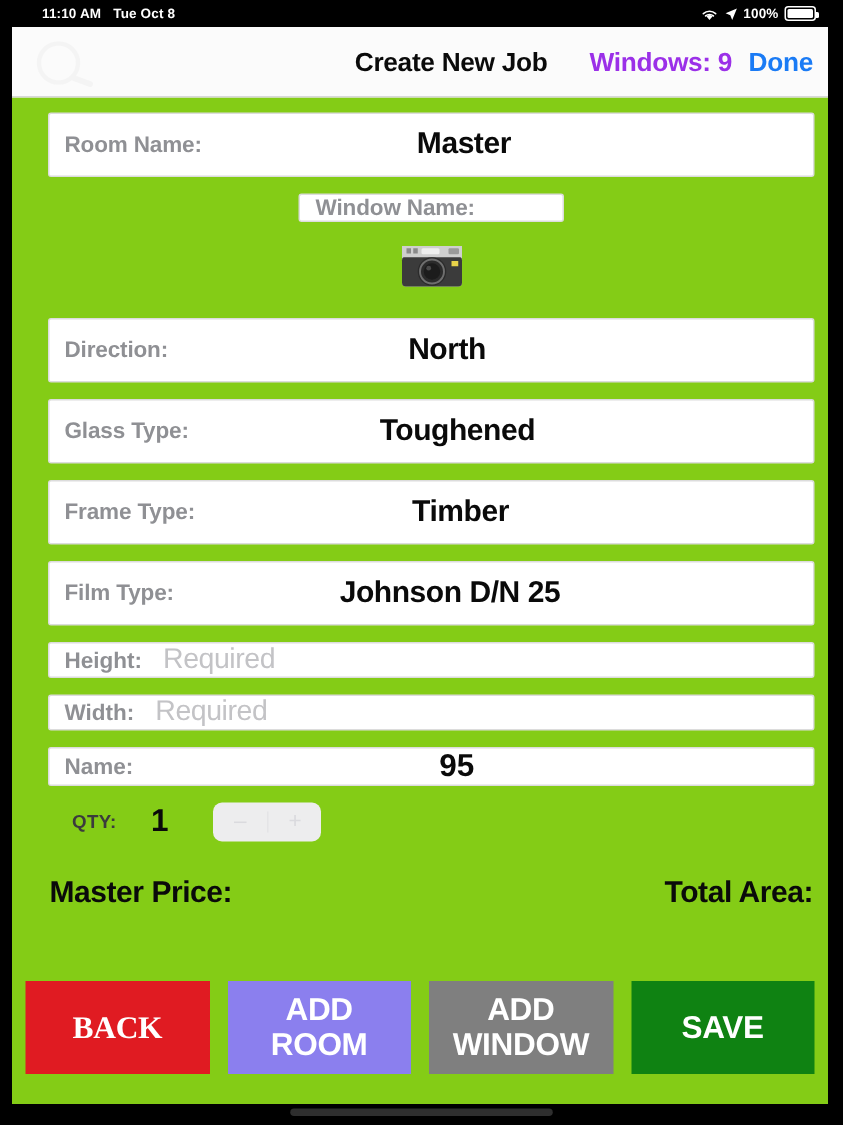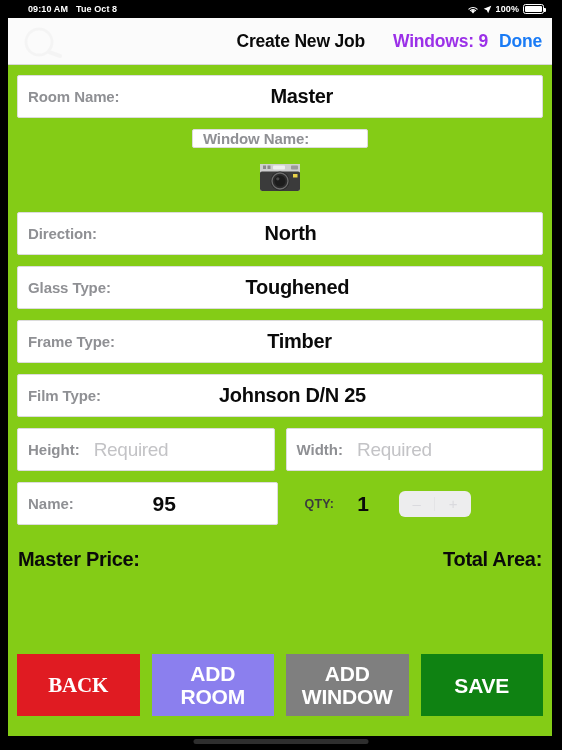--- a/index.html
+++ b/index.html
@@ -122,20 +122,21 @@
     font-size: 17.5px;
     font-weight: bold;
     color: #1a7bf5;
     letter-spacing: -0.2px;
   }
 
   
   .body {
     padding: 10px 9px 0 9px;
     box-sizing: border-box;
+    margin-left: 15px;
   }
   .field {
     background: #ffffff;
     border: 1px solid #dcdcdc;
     border-radius: 2px;
     height: 43px;
     display: flex;
     align-items: center;
     box-sizing: border-box;
     margin-bottom: 11px;
@@ -172,20 +173,21 @@
     height: 40px;
     flex: 0 0 44px;
   }
   .cam-btn svg { display: block; width: 44px; height: 40px; }
 
   
   .row2 {
     display: flex;
     gap: 11px;
     margin-bottom: 11px;
+    flex-direction: column;
   }
   .row2 > .field { flex: 1; margin-bottom: 0; }
   .half-label {
     font-size: 15px;
     font-weight: bold;
     color: #8f9094;
     margin-right: 14px;
     white-space: nowrap;
   }
   .half-ph {
@@ -319,21 +321,21 @@
     border-radius: 3px;
   }
 </style>
 </head>
 <body>
 
 <div class="device">
 
   <div class="statusbar">
     <div class="sb-left">
-      <span>09:10 AM</span>
+      <span>11:10 AM</span>
       <span>Tue Oct 8</span>
     </div>
     <div class="sb-right">
       <span class="wifi-icon">
         <svg width="12" height="9" viewBox="0 0 12 9">
           <path d="M6 8.4 L3.9 5.9 a3.3 3.3 0 0 1 4.2 0 Z" fill="#fff"></path>
           <path d="M1.9 4.1 a6 6 0 0 1 8.2 0" stroke="#fff" stroke-width="1.1" fill="none" stroke-linecap="round"></path>
           <path d="M3.4 5.6 a4 4 0 0 1 5.2 0" stroke="#fff" stroke-width="1.1" fill="none" stroke-linecap="round"></path>
         </svg>
       </span>

